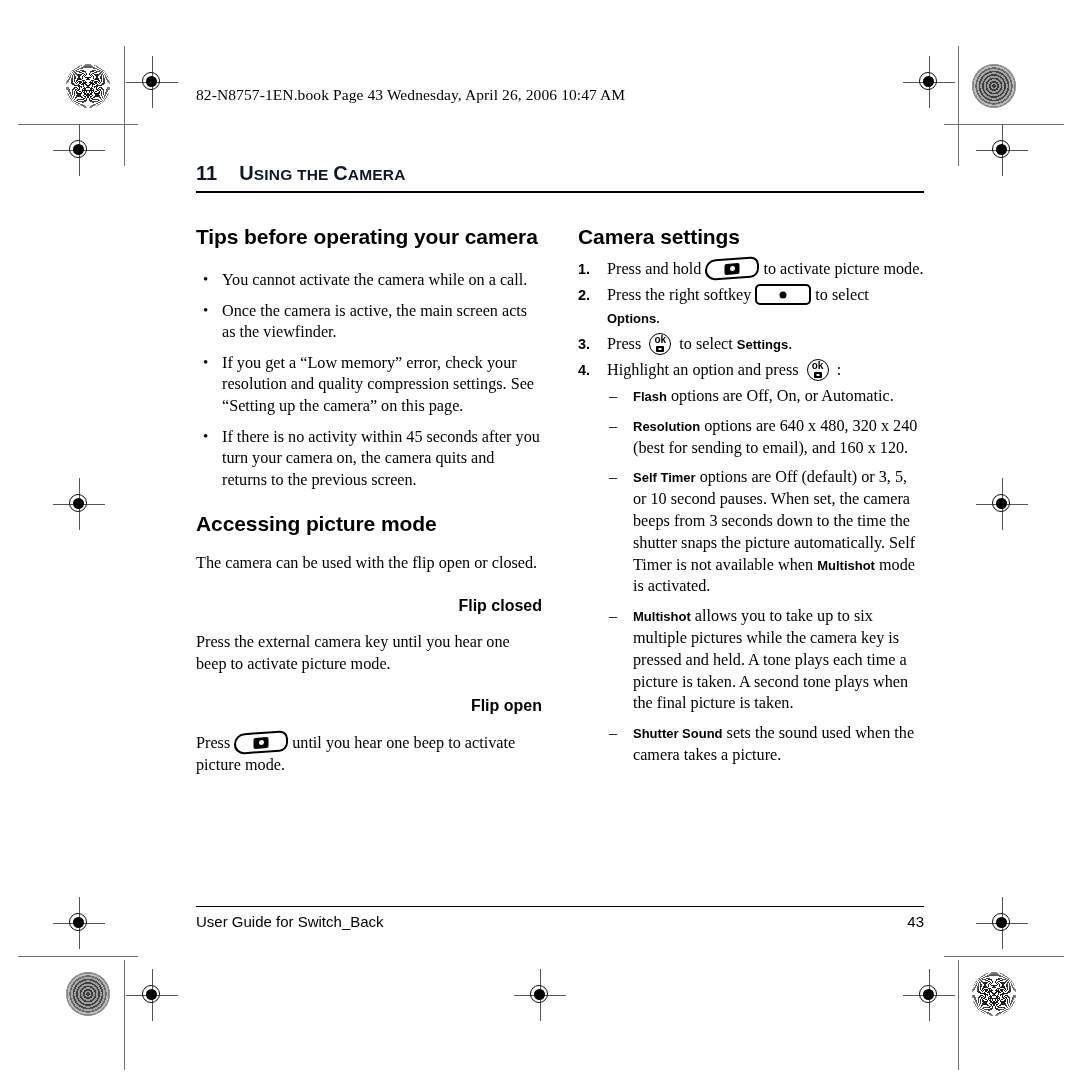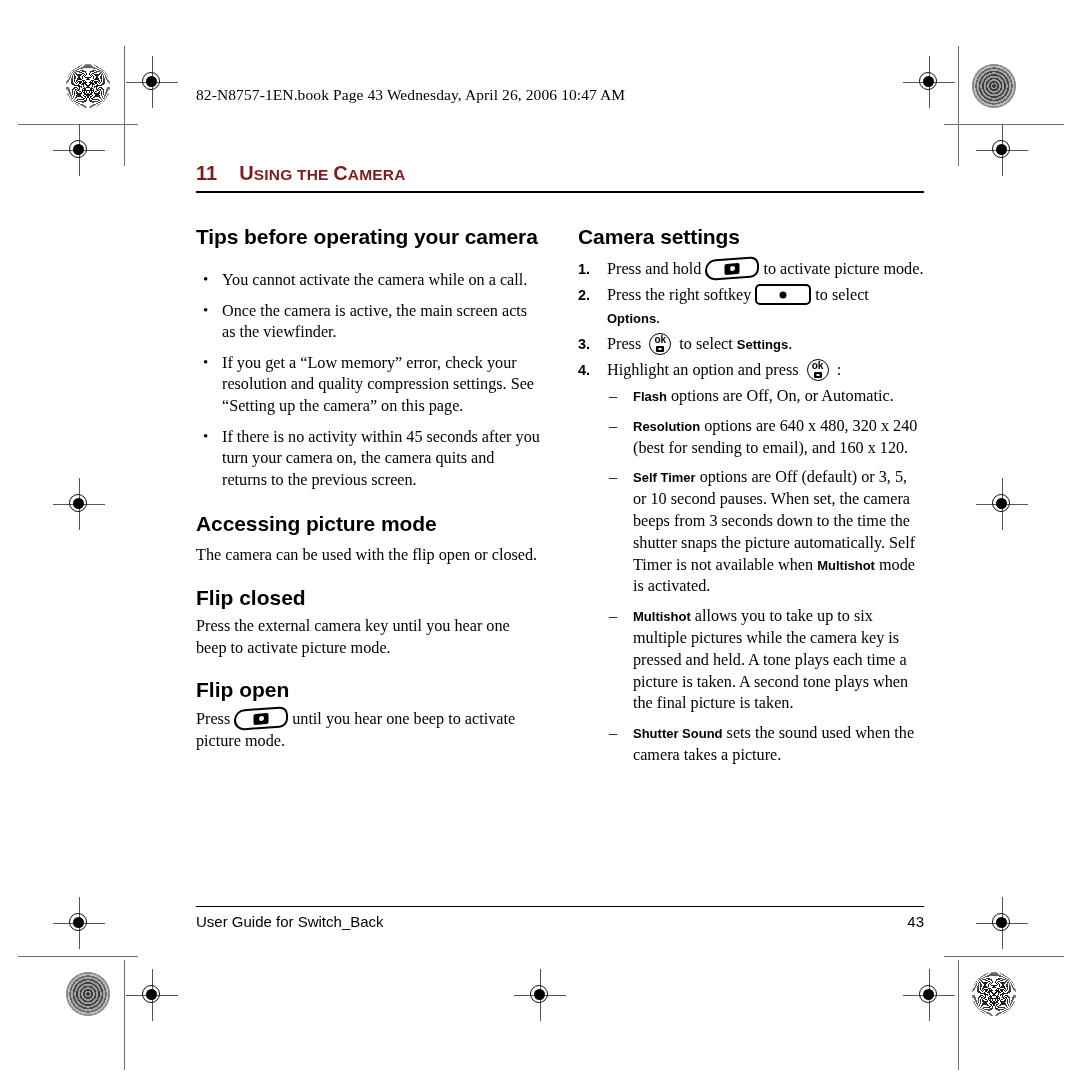--- a/index.html
+++ b/index.html
@@ -74,21 +74,21 @@
     left: 0; top: 24px;
   }
 
   .chapter {
     position: absolute; left: 0; top: 100px;
     width: 728px;
   }
   .chapter-line {
     font-family: "Liberation Sans", sans-serif;
     font-weight: bold;
-    color: #7f1d1d;
+    color: #0f172a;
     font-size: 20px;
     display: flex;
     align-items: baseline;
     gap: 22px;
   }
   .chapter-title { font-size: 20px; letter-spacing: .2px; }
   .chapter-title .sc { font-size: 15.5px; text-align: right; }
   .chapter-rule {
     margin-top: 6px;
     border-bottom: 2px solid #000;
@@ -109,28 +109,29 @@
     font-family: "Liberation Sans", sans-serif;
     font-weight: bold;
     font-size: 21px;
     line-height: 26px;
     margin: 0 0 8px 0;
     letter-spacing: -.1px;
   }
   h3.sub {
     font-family: "Liberation Sans", sans-serif;
     font-weight: bold;
-    font-size: 21px;
+    font-size: 16px;
     line-height: 21px;
     margin: 20px 0 4px 0;
+    text-align: right;
   }
   p.body {
     font-size: 16.2px;
     line-height: 21.6px;
-    margin: 8px 0 0 0;
+    margin: 16px 0 0 0;
   }
 
   ul.bul { list-style: none; margin: 20px 0 0 0; padding: 0; }
   ul.bul > li {
     position: relative;
     padding-left: 26px;
     font-size: 16.2px;
     line-height: 21.6px;
     margin-bottom: 9px;
   }

